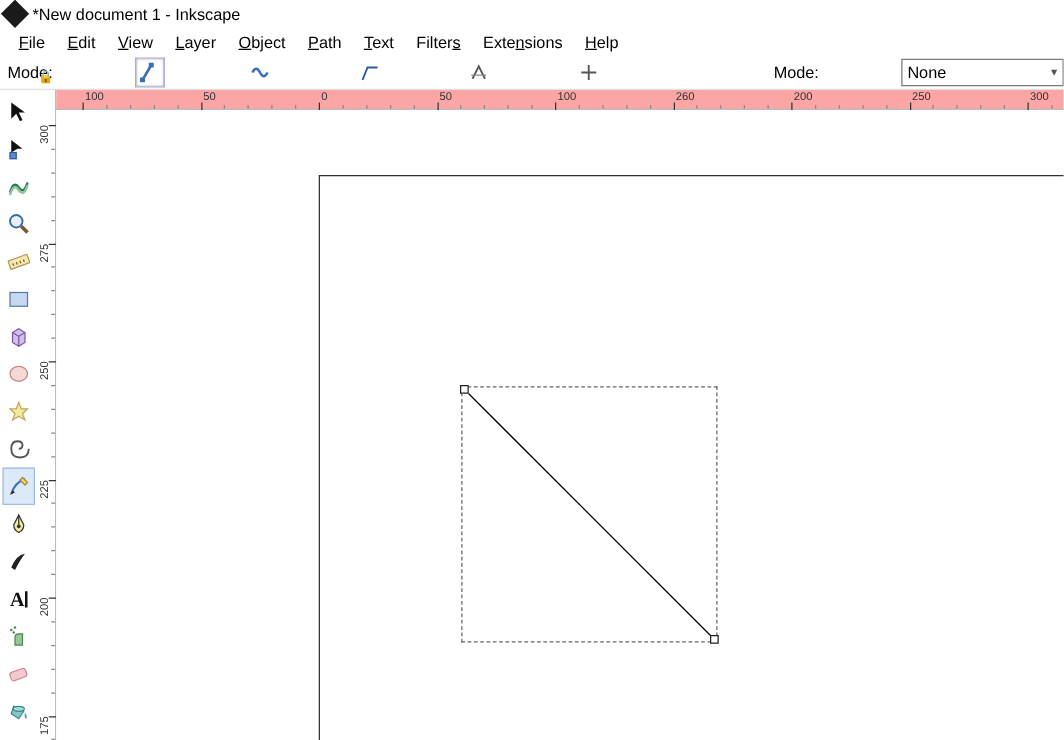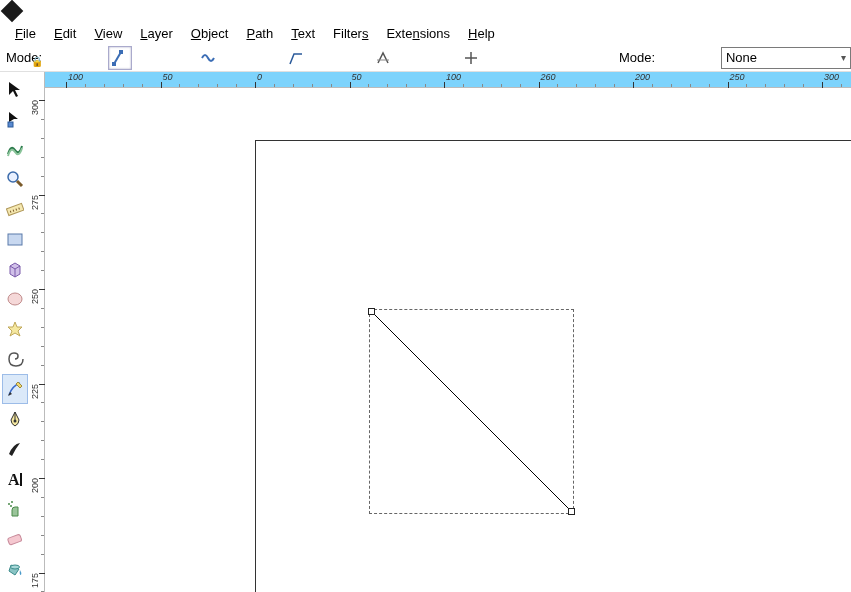--- a/index.html
+++ b/index.html
@@ -31,38 +31,39 @@
 .toolbox .tool.active { background: #dbe9f9; border: 1px solid #9cbce8; }
 
 .ruler-v { width: 16px; background: #fff; border-right: 1px solid #bbb; position: relative; font-size: 9px; color: #333; }
 .ruler-v .lock { position: absolute; top: -16px; left: 2px; font-size: 10px; color: #b58900; }
 .ruler-v .tick { position: absolute; left: 0; width: 16px; }
 .ruler-v .tick .num { position: absolute; left: 1px; writing-mode: vertical-rl; transform: rotate(180deg); font-size: 9px; }
 .ruler-v .majline { position: absolute; right: 0; width: 6px; border-top: 1px solid #333; }
 .ruler-v .minline { position: absolute; right: 0; width: 3px; border-top: 1px solid #888; }
 
 .canvas-wrap { flex: 1; display: flex; flex-direction: column; }
-.ruler-h { height: 16px; background: #7dd3fc; border-bottom: 1px solid #bbb; position: relative; font-size: 9px; color: #333; font-style: italic; }
+.ruler-h { height: 16px; background: #fca5a5; border-bottom: 1px solid #bbb; position: relative; font-size: 9px; color: #333; }
 .ruler-h .tick { position: absolute; top: 0; height: 16px; }
 .ruler-h .tick .num { position: absolute; top: 0; left: 2px; font-size: 9px; }
 .ruler-h .majline { position: absolute; bottom: 0; height: 6px; border-left: 1px solid #333; }
 .ruler-h .minline { position: absolute; bottom: 0; height: 3px; border-left: 1px solid #888; }
 
 .canvas { flex: 1; position: relative; background: #fff; overflow: hidden; }
 .page { position: absolute; left: 210px; top: 52px; width: 700px; height: 600px; border: 1px solid #333; box-shadow: 3px 3px 0 rgba(0,0,0,0.15); background: #fff; }
 .sel-box { position: absolute; border: 1px dashed #666; }
 .drawn-line { position: absolute; }
 .handle { position: absolute; width: 7px; height: 7px; background: #fff; border: 1px solid #222; }
 
 </style>
 </head>
 <body>
 
 <div class="titlebar">
   <div class="app-icon"></div>
+  <div class="title">*New document 1 - Inkscape</div>
 </div>
 
 <div class="menubar">
   <div class="menu-item"><span class="ul">F</span>ile</div>
   <div class="menu-item"><span class="ul">E</span>dit</div>
   <div class="menu-item"><span class="ul">V</span>iew</div>
   <div class="menu-item"><span class="ul">L</span>ayer</div>
   <div class="menu-item"><span class="ul">O</span>bject</div>
   <div class="menu-item"><span class="ul">P</span>ath</div>
   <div class="menu-item"><span class="ul">T</span>ext</div>

